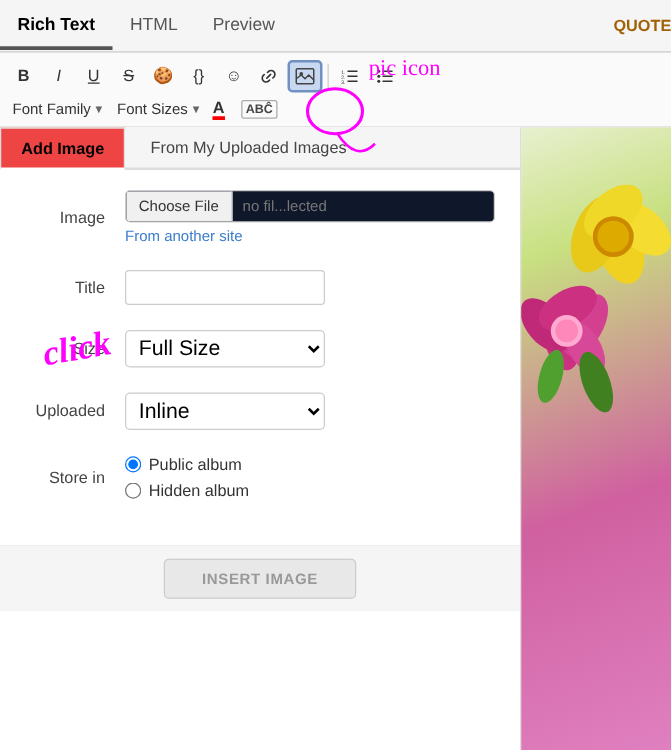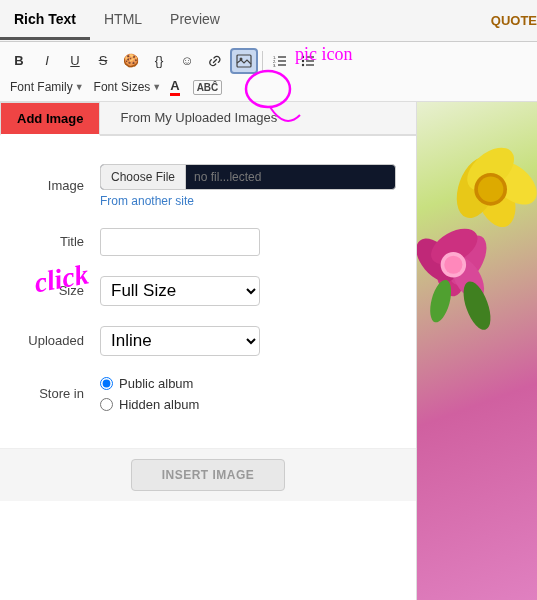--- a/index.html
+++ b/index.html
@@ -167,21 +167,20 @@
     }
 
     
     .form-area {
       padding: 16px 20px;
     }
     .form-row {
       display: flex;
       align-items: center;
       margin-bottom: 20px;
-      margin-top: 12px;
     }
     .form-label {
       width: 80px;
       text-align: right;
       padding-right: 16px;
       font-size: 13px;
       color: #444;
       flex-shrink: 0;
     }
     .form-control {

